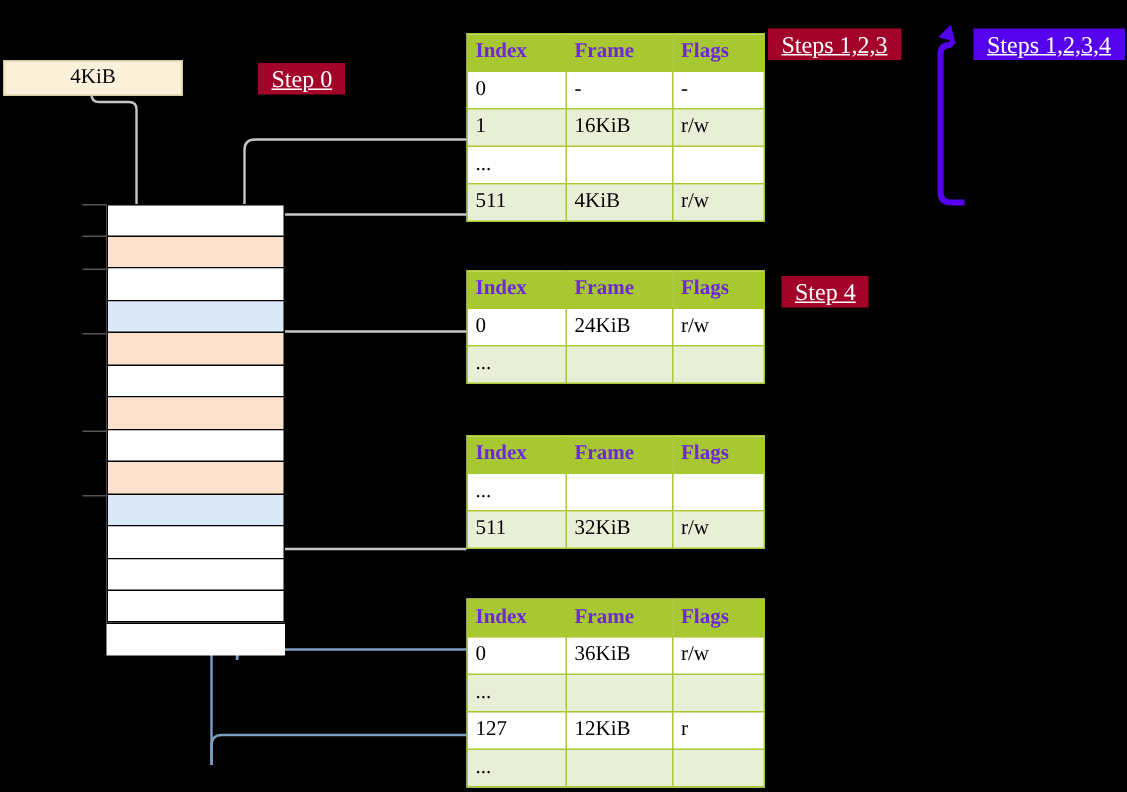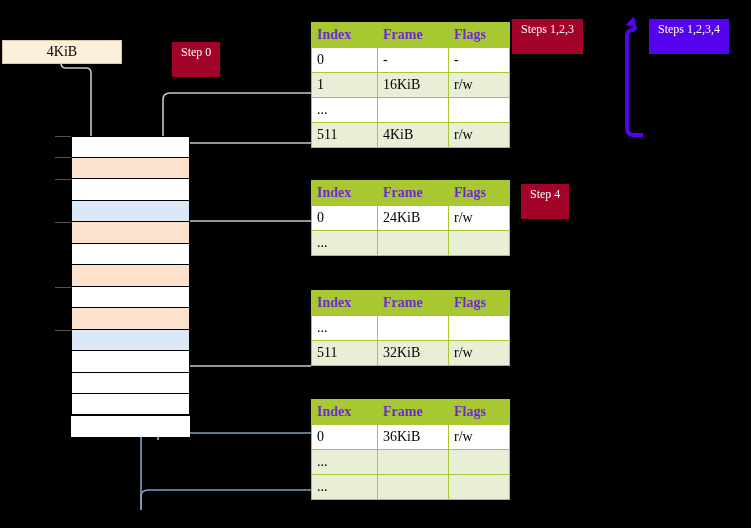--- a/index.html
+++ b/index.html
@@ -2,23 +2,23 @@
 <html><head>
 <meta charset="utf-8">
 <style>
   html,body{margin:0;padding:0;background:#000;}
   body{width:751px;height:528px;position:relative;overflow:hidden;
        font-family:"Liberation Serif", serif;}
 
   .stage{position:absolute;left:0;top:0;width:751px;height:528px;}
 
   
-  .badge{position:absolute;color:#fff;font-size:12px;line-height:1;
-         padding:4px 9px 19px 9px;white-space:nowrap;
-         font-family:"Liberation Serif", serif;}
+  .badge{position:absolute;color:#fff;font-size:16px;line-height:1;
+         padding:4px 9px 1px 9px;white-space:nowrap;
+         font-family:"Liberation Serif", serif;text-decoration:underline;}
   .badge.red{background:#A30229;}
   .badge.violet{background:#5502EE;}
 
   
   .kib-box{position:absolute;background:#FBF0D9;border:1px solid #D9C9A3;
            display:flex;align-items:center;justify-content:center;
            font-size:14px;color:#000;}
 
   
   .ptable{position:absolute;border-collapse:collapse;
@@ -220,20 +220,25 @@
           <tr class="plain">
             <td class="c-index">0</td>
             <td class="c-frame">36KiB</td>
             <td class="c-flags">r/w</td>
           </tr>
           <tr class="alt">
             <td class="c-index">...</td>
             <td class="c-frame"></td>
             <td class="c-flags"></td>
           </tr>
+          <tr class="plain">
+            <td class="c-index">127</td>
+            <td class="c-frame">12KiB</td>
+            <td class="c-flags">r</td>
+          </tr>
           <tr class="alt">
             <td class="c-index">...</td>
             <td class="c-frame"></td>
             <td class="c-flags"></td>
           </tr>
         </tbody>
       </table>
     </div>
 
   <div id="badges-host">

